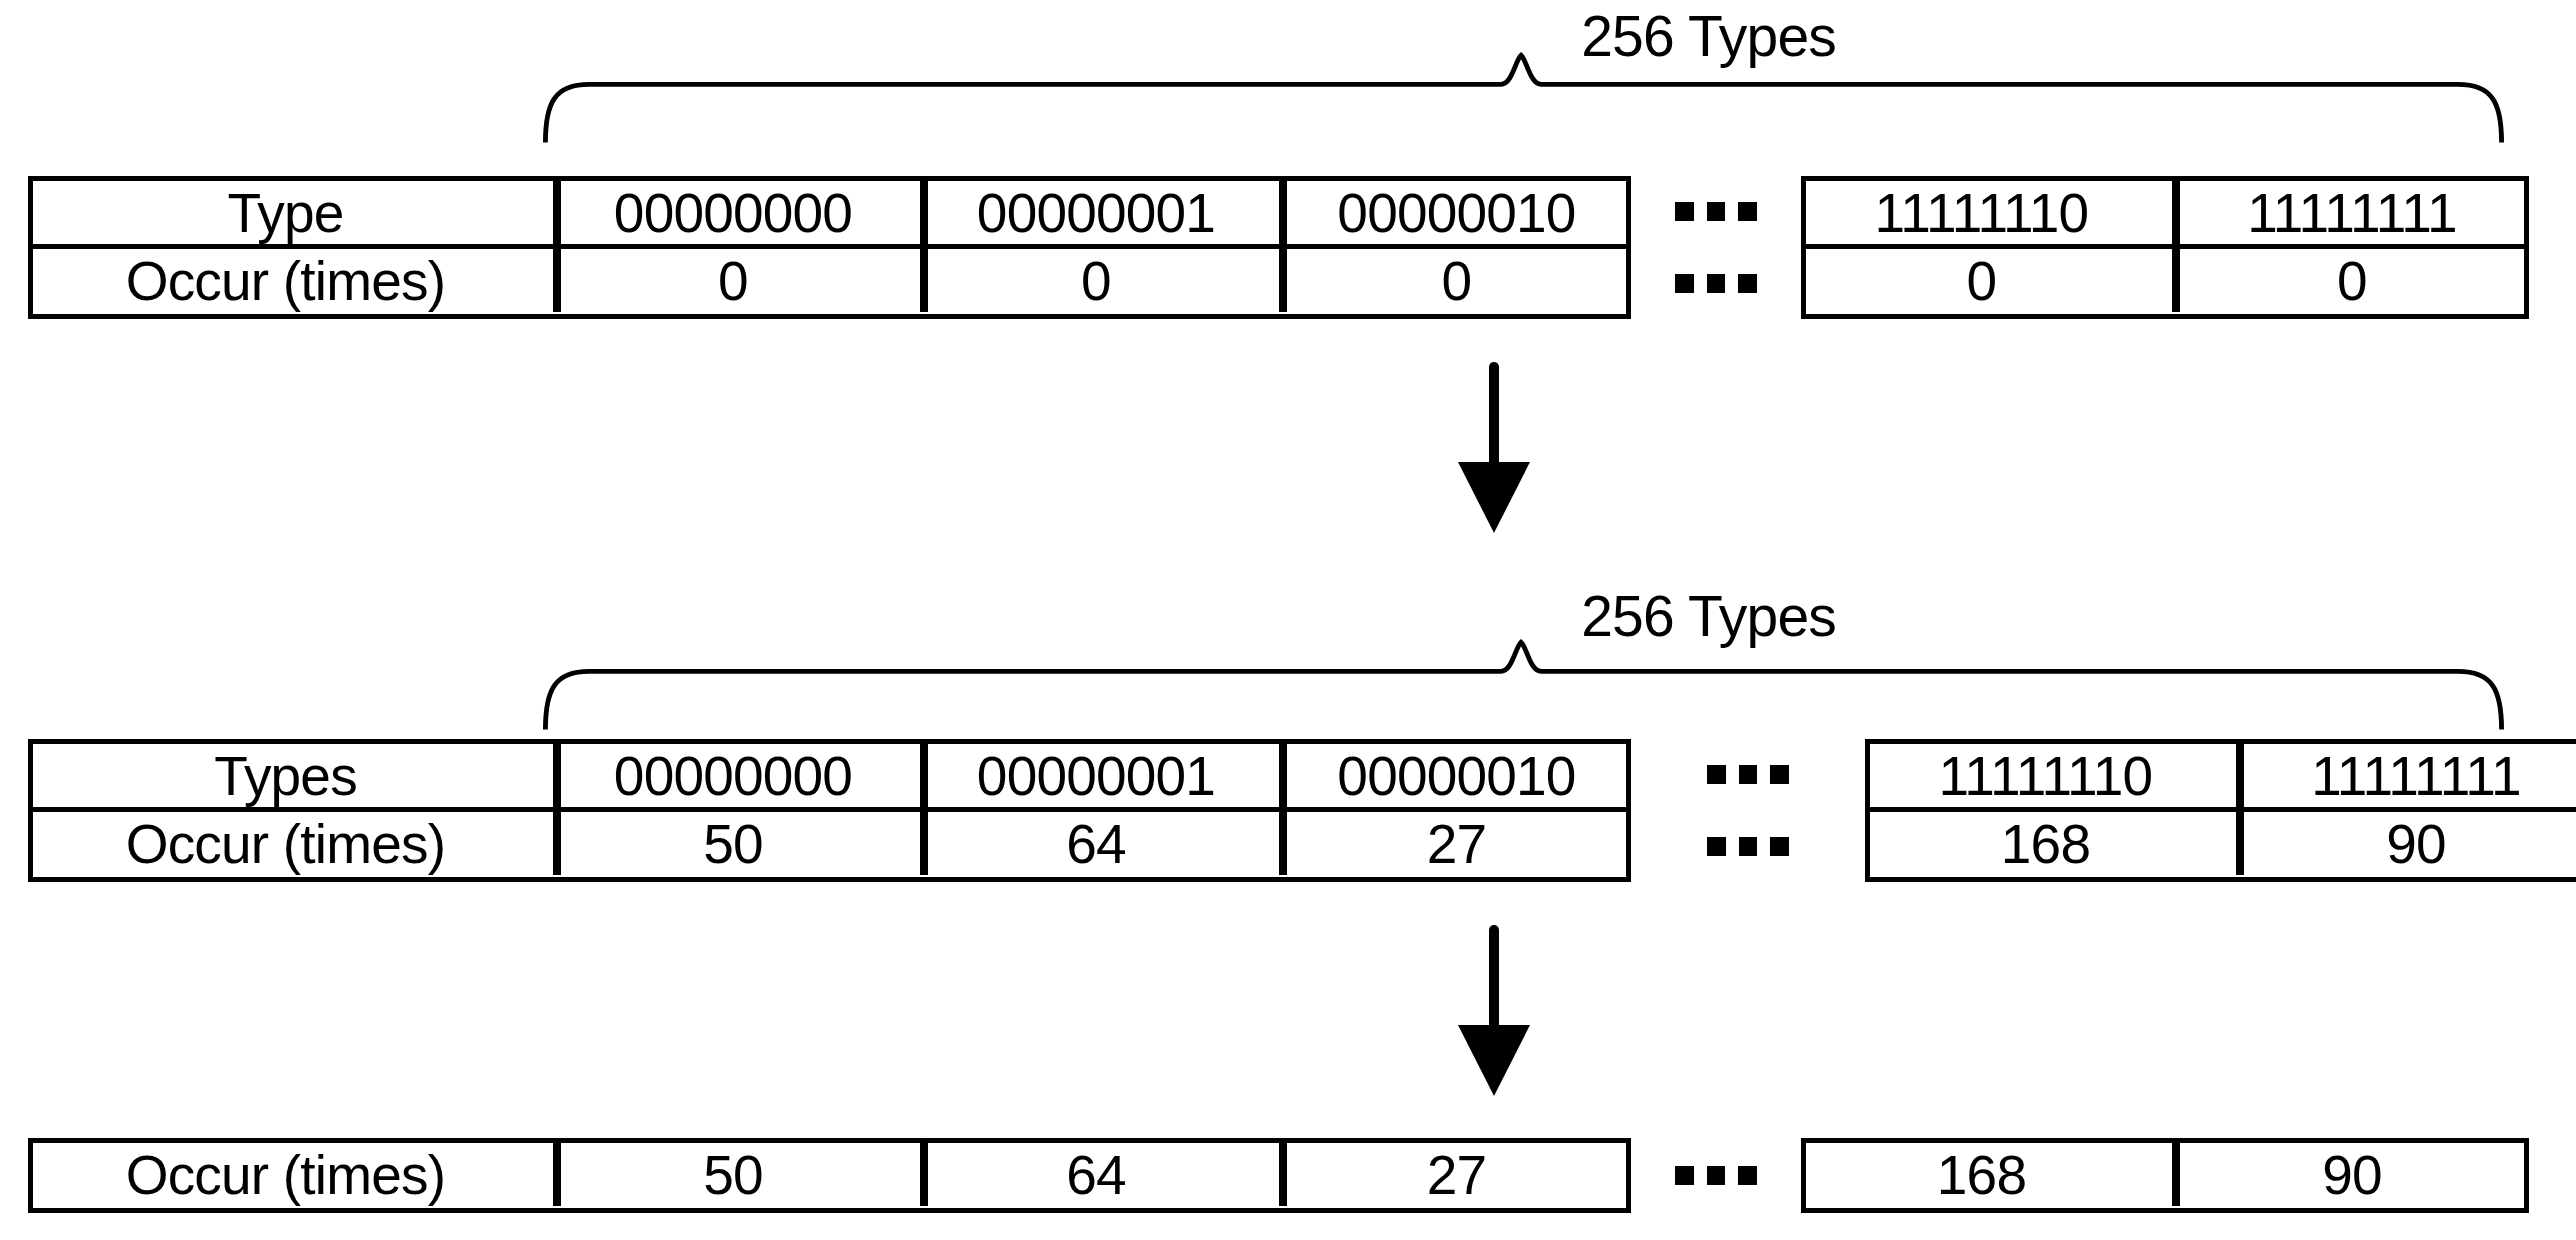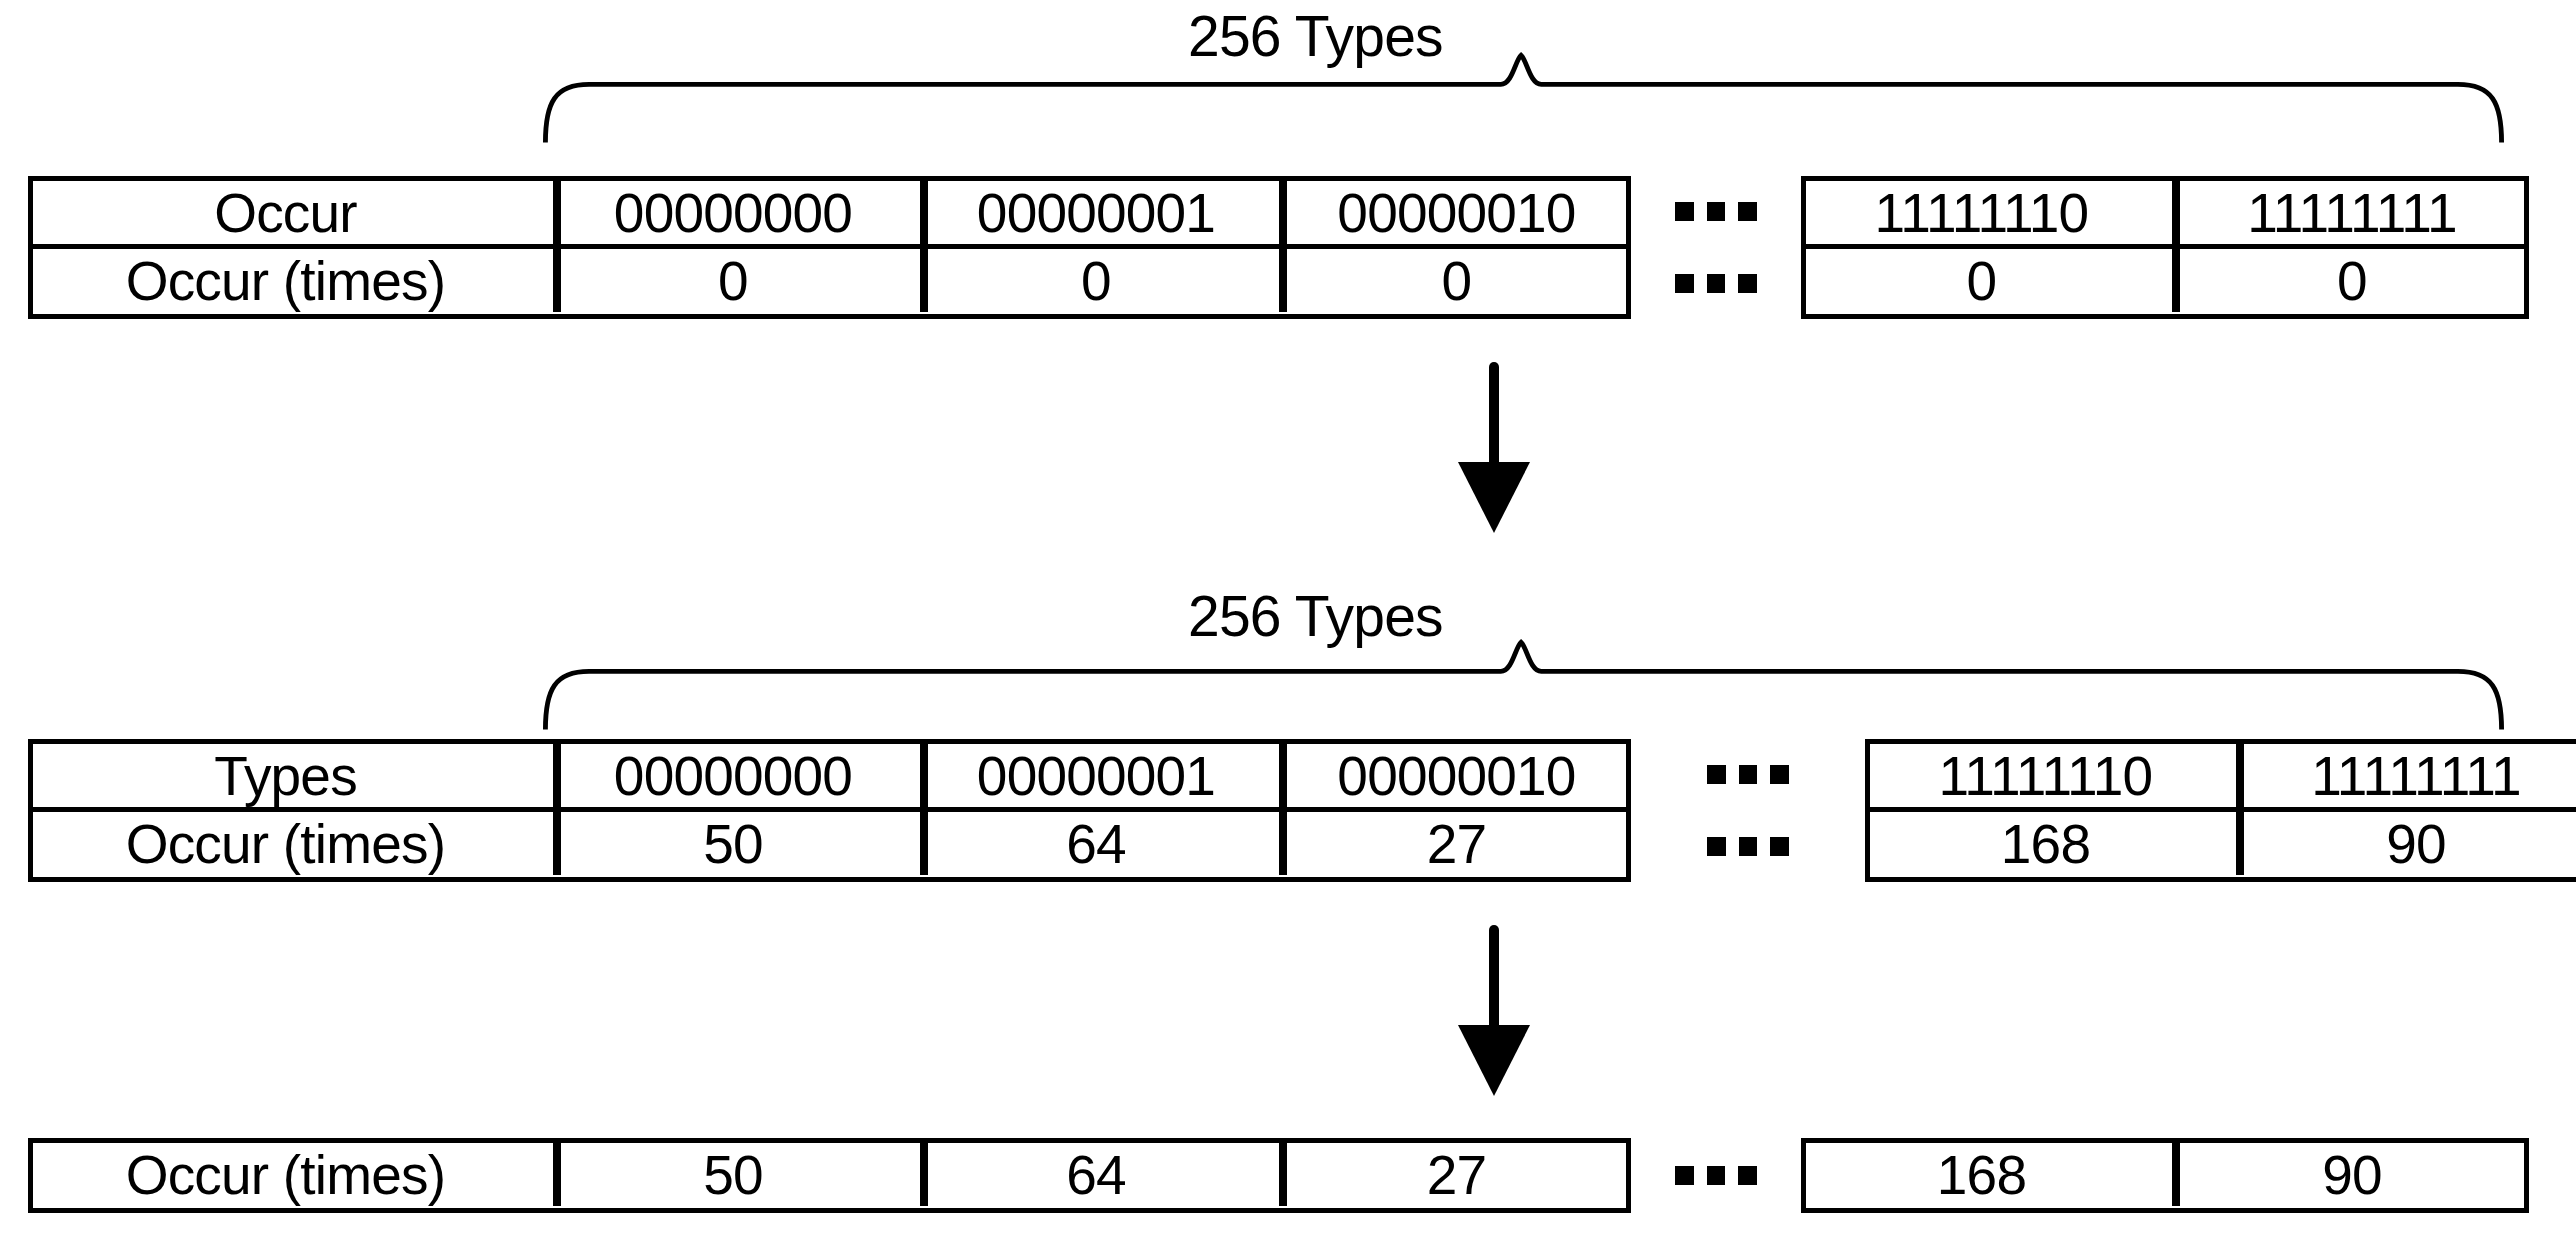--- a/index.html
+++ b/index.html
@@ -10,21 +10,21 @@
     background:#ffffff;
     font-family:"Liberation Sans","DejaVu Sans",sans-serif;
     color:#000;
     overflow:hidden;
   }
 
   
   .types-label {
     position:absolute;
     width:648px;
-    text-align:left;
+    text-align:right;
     font-size:57px;
     line-height:58px;
     letter-spacing:-0.8px;
     white-space:nowrap;
   }
   .types-label.l1 { left:1188px; top:6.5px; }
   .types-label.l2 { left:1188px; top:587px; }
 
   .brace { position:absolute; left:535px; width:1977px; height:97px; }
   .brace.b1 { top:52px; }
@@ -97,21 +97,21 @@
 
   <div class="types-label l1">256 Types</div>
 
   <svg class="brace b1" viewBox="0 0 2440 120" aria-hidden="true">
     <path d="M 10 112 C 10 62, 22 40, 64 40 L 1192 40 C 1206 40, 1210 10, 1217 4 C 1224 10, 1228 40, 1242 40 L 2376 40 C 2418 40, 2430 62, 2430 112" fill="none" stroke="#000" stroke-width="6"></path>
   </svg>
 
   <div class="htable t1">
     <div class="tbl-block">
       <div class="trow">
-        <div class="cell w-label">Occur</div>
+        <div class="cell w-label">Type</div>
         <div class="cell w-bin">00000000</div>
         <div class="cell w-bin2">00000001</div>
         <div class="cell w-bin3">00000010</div>
       </div>
       <div class="trow">
         <div class="cell w-label">Occur (times)</div>
         <div class="cell w-bin">0</div>
         <div class="cell w-bin2">0</div>
         <div class="cell w-bin3">0</div>
       </div>

